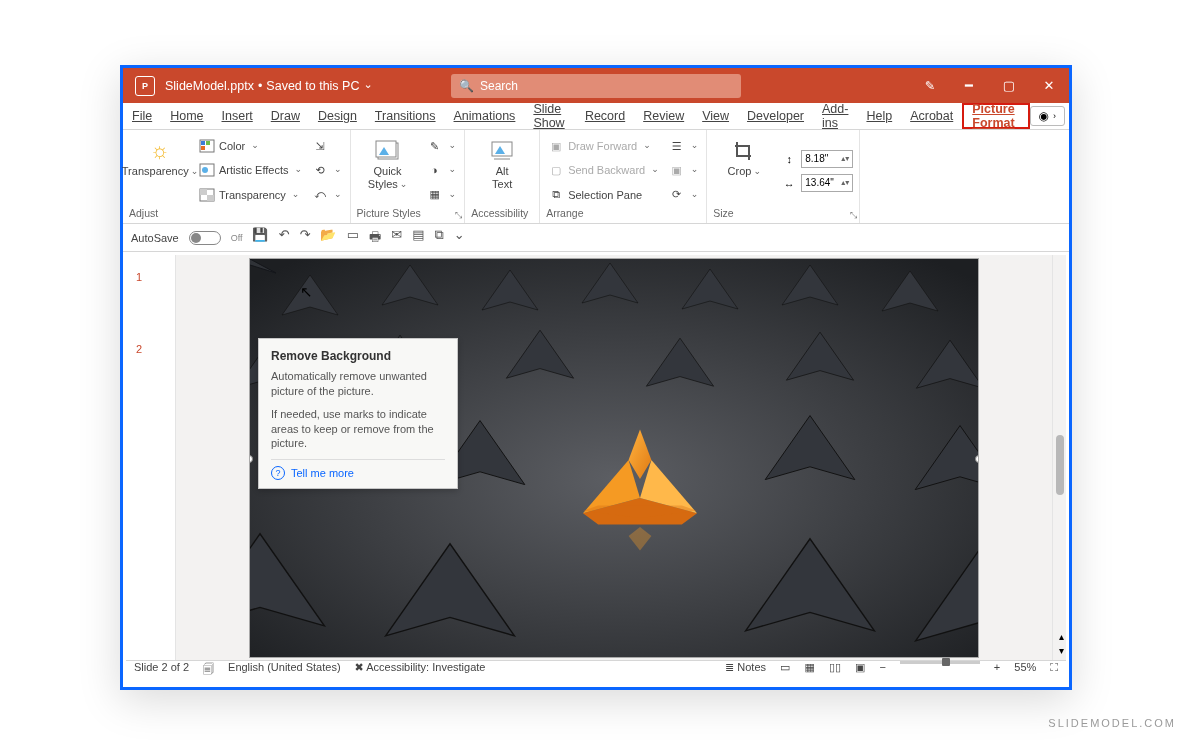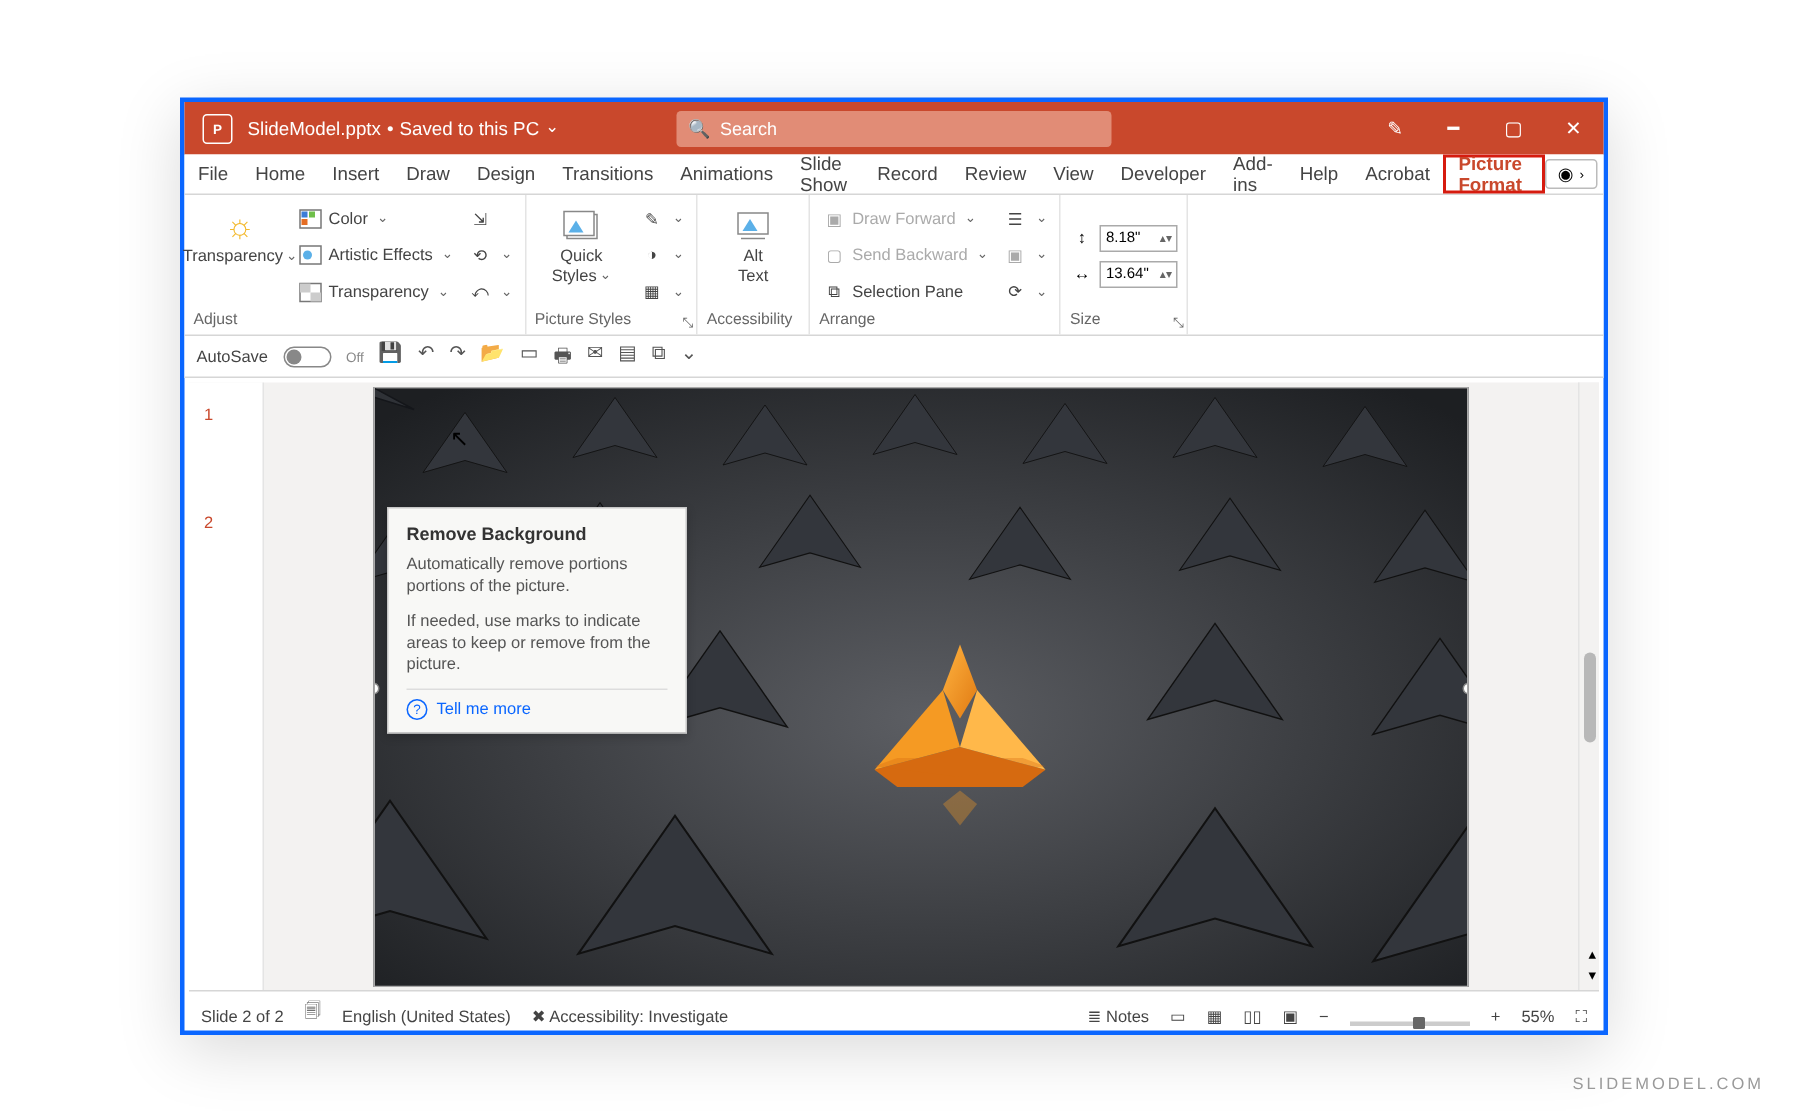--- a/index.html
+++ b/index.html
@@ -8,21 +8,21 @@
   .blue-border { position: absolute; inset: 0; border: 3px solid #0a66ff; }
   .titlebar { height: 35px; background: #c9482c; display: flex; align-items: center; color: #fff; font-size: 12.5px; }
   .pp-icon { width: 20px; height: 20px; border: 1.5px solid #fff; border-radius: 3px; margin: 0 10px 0 12px; display: flex; align-items: center; justify-content: center; font-size: 9px; font-weight: bold; }
   .chev-down::after { content: "⌄"; margin-left: 4px; font-size: 11px; position: relative; top: -2px; }
   .title-spacer { flex: 1; }
   .search-box { width: 290px; height: 24px; background: #e18c76; border-radius: 3px; display: flex; align-items: center; padding: 0 8px; color: #fff; font-size: 12px; gap: 6px; position: absolute; left: 50%; transform: translateX(-50%); }
   .win-btns { display: flex; margin-left: auto; }
   .win-btn { width: 40px; height: 35px; display: flex; align-items: center; justify-content: center; font-size: 13px; color: #fff; }
   .eyedrop { width: 38px; display:flex; align-items:center; justify-content:center; }
   .ribbon-tabs { height: 27px; background: #fff; border-bottom: 1px solid #d6d6d6; display: flex; align-items: stretch; font-size: 12.5px; position: relative; }
-  .rtab { padding: 0 9px; display: flex; align-items: center; color: #444; cursor: default; }
+  .rtab { padding: 0 9px; display: flex; align-items: center; color: #444; cursor: default; text-decoration: underline; }
   .rtab.context { color: #c9482c; font-weight: 600; border: 2px solid #d61b0f; padding: 0 8px; }
   .cam-icon { margin-left: auto; border: 1px solid #bbb; border-radius: 3px; padding: 2px 8px; display: flex; align-items: center; gap: 4px; margin-right: 4px; font-size: 12px; height: 20px; align-self: center; }
   .ribbon { height: 94px; background: #fff; border-bottom: 1px solid #d6d6d6; display: flex; font-size: 11px; position: relative; }
   .group { border-right: 1px solid #e4e4e4; padding: 4px 6px 2px; display: flex; flex-direction: column; }
   .group-body { flex: 1; display: flex; gap: 6px; }
   .group-label { text-align: left; color: #666; font-size: 10.5px; padding-bottom: 2px; }
   .launcher { position: absolute; right: 2px; bottom: 2px; font-size: 9px; color: #666; }
   .big-btn { display: flex; flex-direction: column; align-items: center; justify-content: flex-start; padding: 4px 4px; text-align: center; width: 62px; gap: 2px; color: #444; border: 1px solid transparent; }
   .big-btn.highlight { border: 2px solid #d61b0f; padding: 3px; }
   .icon-box { width: 28px; height: 24px; display: flex; align-items: center; justify-content: center; }
@@ -43,21 +43,21 @@
   .slide-canvas { width: 730px; height: 400px; background: #2a2c30; position: relative; border: 1px solid #a9a9a9; overflow: hidden; }
   .sel-handle { position: absolute; width: 8px; height: 8px; background: #fff; border: 1px solid #888; border-radius: 50%; }
   .scroll-v { width: 14px; background: #f3f2f1; border-left: 1px solid #e4e4e4; position: relative; }
   .scroll-thumb { position: absolute; right: 2px; top: 180px; width: 8px; height: 60px; background: #b8b8b8; border-radius: 4px; }
   .tooltip { position: absolute; left: 135px; top: 270px; width: 200px; background: #f8f8f6; border: 1px solid #c7c7c7; box-shadow: 0 2px 6px rgba(0,0,0,.2); padding: 10px 12px 8px; font-size: 11px; color: #555; z-index: 50; }
   .tooltip h4 { font-size: 12px; color: #333; font-weight: 600; margin-bottom: 6px; }
   .tooltip p { margin-bottom: 8px; line-height: 1.35; }
   .tooltip .tell { color: #0a66ff; display: flex; align-items: center; gap: 6px; border-top: 1px solid #ddd; padding-top: 6px; }
   .tooltip .qmark { width:14px; height:14px; border:1.5px solid #0a66ff; border-radius:50%; display:flex; align-items:center; justify-content:center; font-size:9px; }
   .cursor { position: absolute; left: 177px; top: 215px; font-size: 15px; color: #000; z-index: 60; }
-  .statusbar { position: absolute; left: 3px; right: 3px; bottom: 3px; height: 24px; background: #fff; border-top: 1px solid #d6d6d6; display: flex; align-items: flex-end; font-size: 11px; color: #444; padding: 0 8px; gap: 14px; }
+  .statusbar { position: absolute; left: 3px; right: 3px; bottom: 3px; height: 24px; background: #fff; border-top: 1px solid #d6d6d6; display: flex; align-items: flex-start; font-size: 11px; color: #444; padding: 0 8px; gap: 14px; }
   .statusbar .spacer { flex: 1; }
   .zoom-slider { width: 80px; height: 3px; background: #ccc; position: relative; }
   .zoom-slider::after { content:""; width:8px; height:8px; background:#666; position:absolute; left:42px; top:-3px; border-radius:1px; }
   .watermark { position: absolute; right: 24px; bottom: 14px; font-size: 11px; letter-spacing: 2px; color: #9a9a9a; }
   svg { overflow: visible; }
 </style>
 </head>
 <body>
 
 <div class="shadow-frame">
@@ -230,20 +230,28 @@
           <div class="small-btn drop">
                 <span class="sq">⟳</span>
               </div>
         </div>
       </div>
       <div class="group-label">Arrange</div>
     </div>
 
     <div class="group" style="position:relative">
       <div class="group-body">
+        <div class="big-btn">
+          <div class="icon-box">
+                <svg width="22" height="22">
+                  <path d="M4 2 V16 H18 M2 6 H16 V20" stroke="#555" stroke-width="2" fill="none"></path>
+                </svg>
+              </div>
+          <span class="drop">Crop</span>
+        </div>
         <div class="vstack" style="gap:6px;justify-content:center">
           <div class="size-row">
                 <span class="sq">↕</span>
                 <div class="size-input">
                   <span>8.18"</span>
                   <span style="font-size:8px;color:#666">▴▾</span>
                 </div>
               </div>
           <div class="size-row">
                 <span class="sq">↔</span>
@@ -392,21 +400,21 @@
     </div>
     <div class="scroll-v">
       <div class="scroll-thumb"></div>
       <div style="position:absolute;bottom:18px;right:2px;font-size:10px">▴</div>
       <div style="position:absolute;bottom:4px;right:2px;font-size:10px">▾</div>
     </div>
   </div>
 
   <div class="tooltip">
     <h4>Remove Background</h4>
-    <p>Automatically remove portions portions of the picture.</p>
+    <p>Automatically remove unwanted picture of the picture.</p>
     <p>If needed, use marks to indicate areas to keep or remove from the picture.</p>
     <div class="tell">
       <span class="qmark">?</span>
       <span>Tell me more</span>
     </div>
   </div>
   <div class="cursor">↖</div>
 
   <div class="statusbar">
     <span>Slide 2 of 2</span>

